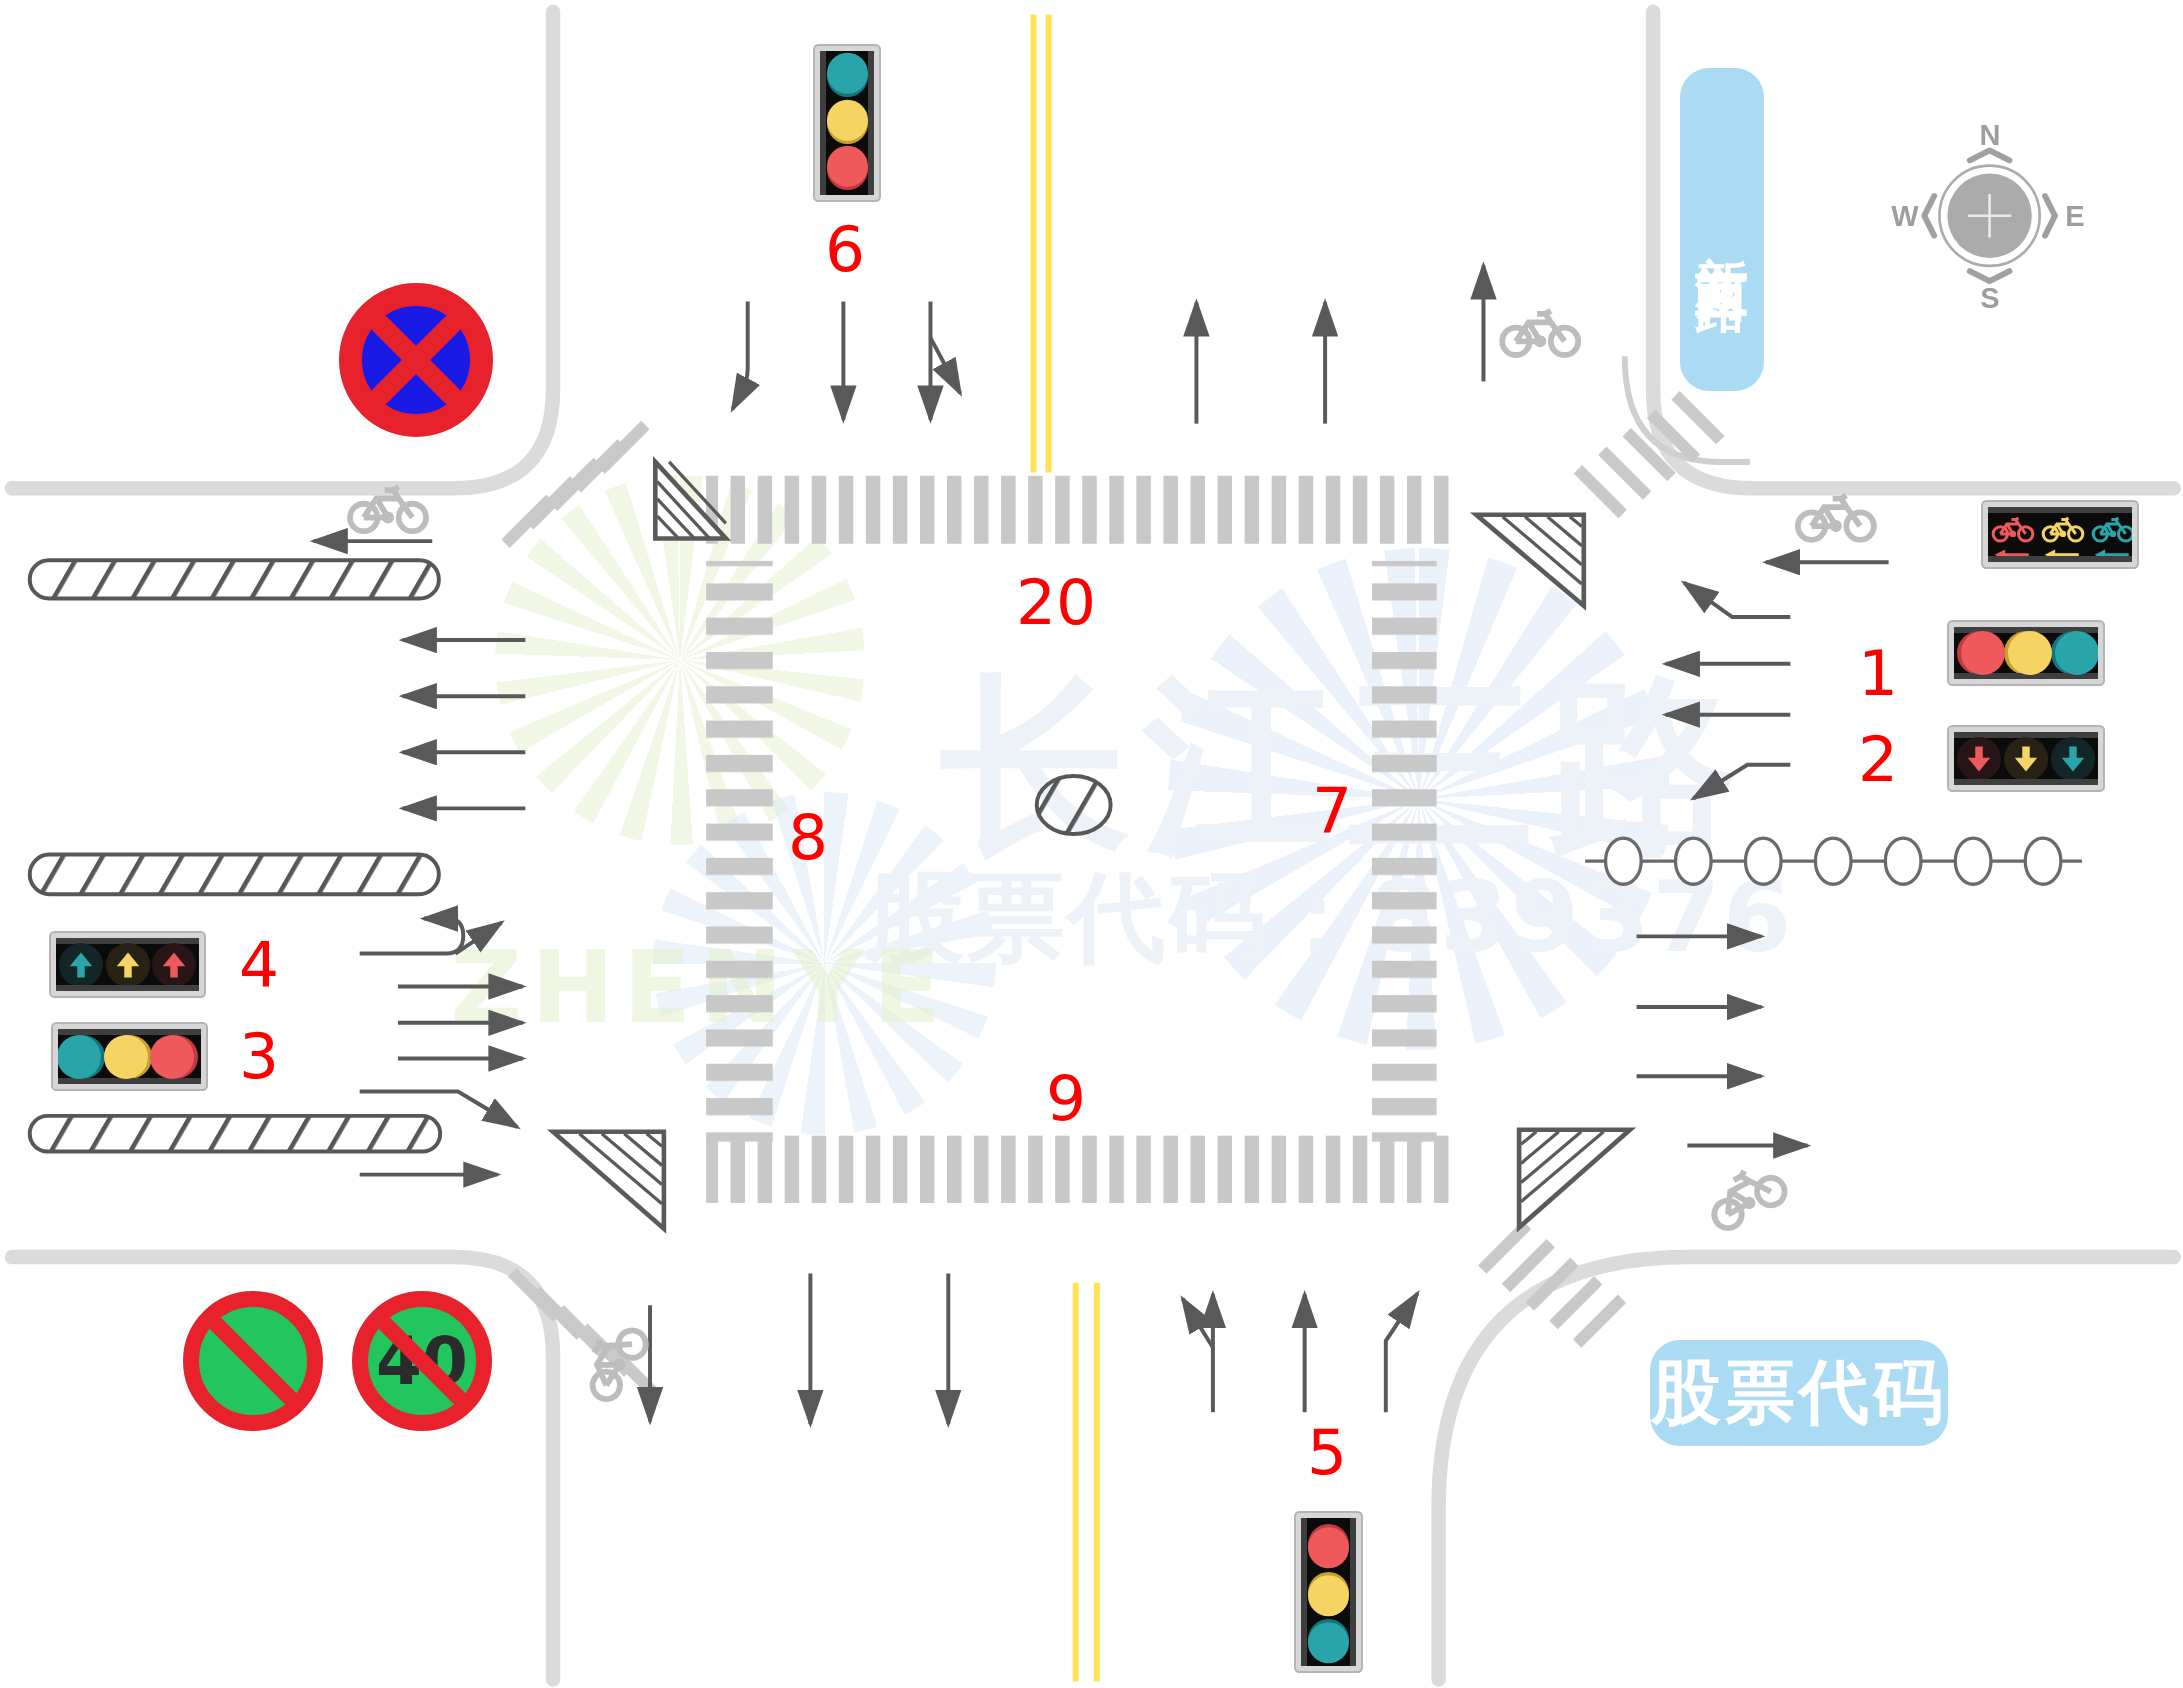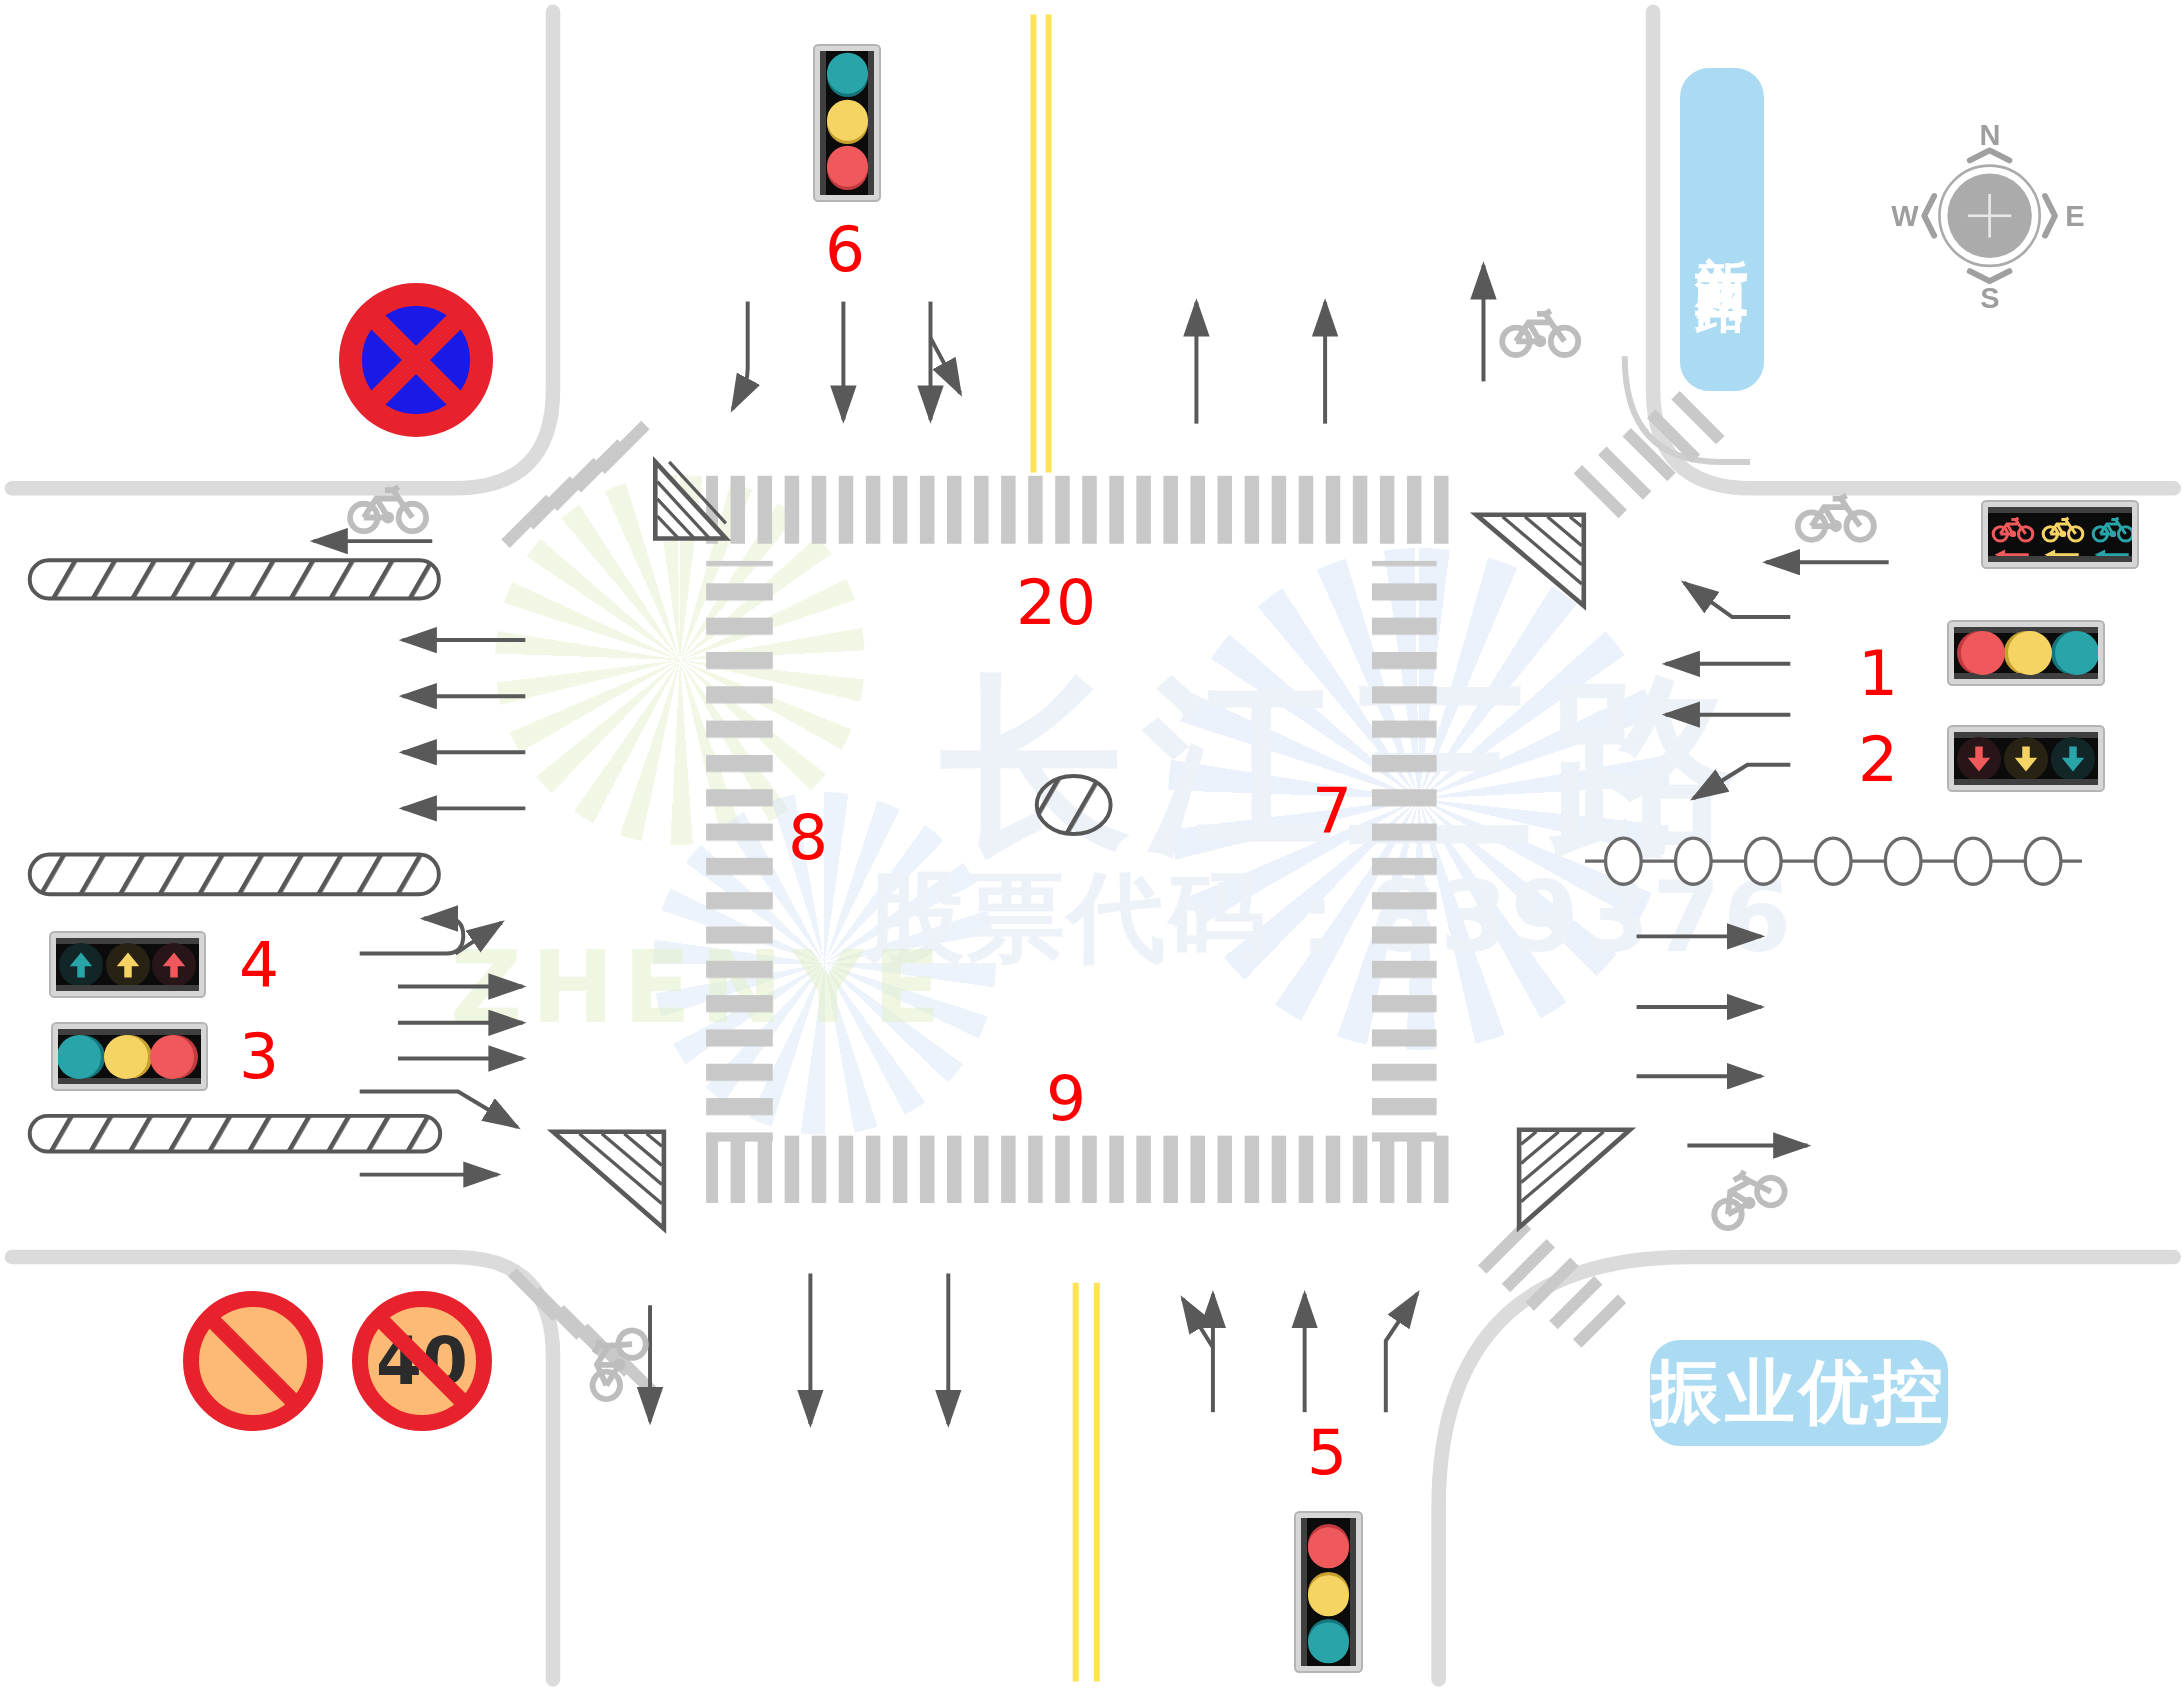--- a/index.html
+++ b/index.html
@@ -61,21 +61,21 @@
   .t-red{background:#281517}.t-yellow{background:#272213}.t-teal{background:#122527}
   .arr{width:30px;height:30px}
   .bkc{width:50px;height:59px;flex:none}
 
   
   .psign{position:absolute;border-radius:50%;z-index:6}
   .no-stop{left:339px;top:283px;width:154px;height:154px;background:var(--sign-blue);border:23px solid var(--sign-red)}
   .no-stop .x1,.no-stop .x2{position:absolute;left:50%;top:50%;width:20px;height:116px;background:var(--sign-red)}
   .no-stop .x1{transform:translate(-50%,-50%) rotate(45deg)}
   .no-stop .x2{transform:translate(-50%,-50%) rotate(-45deg)}
-  .ring{background:#fdba74;border:16.5px solid var(--sign-red);display:flex;align-items:center;justify-content:center}
+  .ring{background:#22c55e;border:16.5px solid var(--sign-red);display:flex;align-items:center;justify-content:center}
   .no-horn{left:183px;top:1291px;width:140px;height:140px}
   .limit40{left:352px;top:1291px;width:140px;height:140px;font:bold 66px "DejaVu Sans",sans-serif;color:#2B2B2B}
   .slash{position:absolute;left:50%;top:50%;width:16px;height:114px;background:var(--sign-red);transform:translate(-50%,-50%) rotate(-45deg)}
 </style>
 </head>
 <body>
 
 <div id="canvas">
 
   <div class="fan fan1"></div>
@@ -444,21 +444,21 @@
   <div class="lbl" style="left:259px;top:1056px">3</div>
   <div class="lbl" style="left:259px;top:965px">4</div>
   <div class="lbl" style="left:1327px;top:1452px">5</div>
   <div class="lbl" style="left:845px;top:249px">6</div>
   <div class="lbl" style="left:1332px;top:810px">7</div>
   <div class="lbl" style="left:808px;top:837px">8</div>
   <div class="lbl" style="left:1066px;top:1098px">9</div>
   <div class="lbl" style="left:1056px;top:602px">20</div>
 
   <div class="roadsign sign-north">新立河西路</div>
-  <div class="roadsign sign-east">振业优控</div>
+  <div class="roadsign sign-east">股票代码</div>
 
   <div class="cmp" style="left:1990px;top:135px">N</div>
   <div class="cmp" style="left:1990px;top:298px">S</div>
   <div class="cmp" style="left:1905px;top:216px">W</div>
   <div class="cmp" style="left:2075px;top:216px">E</div>
 
 </div>
 
 
 </body></html>

